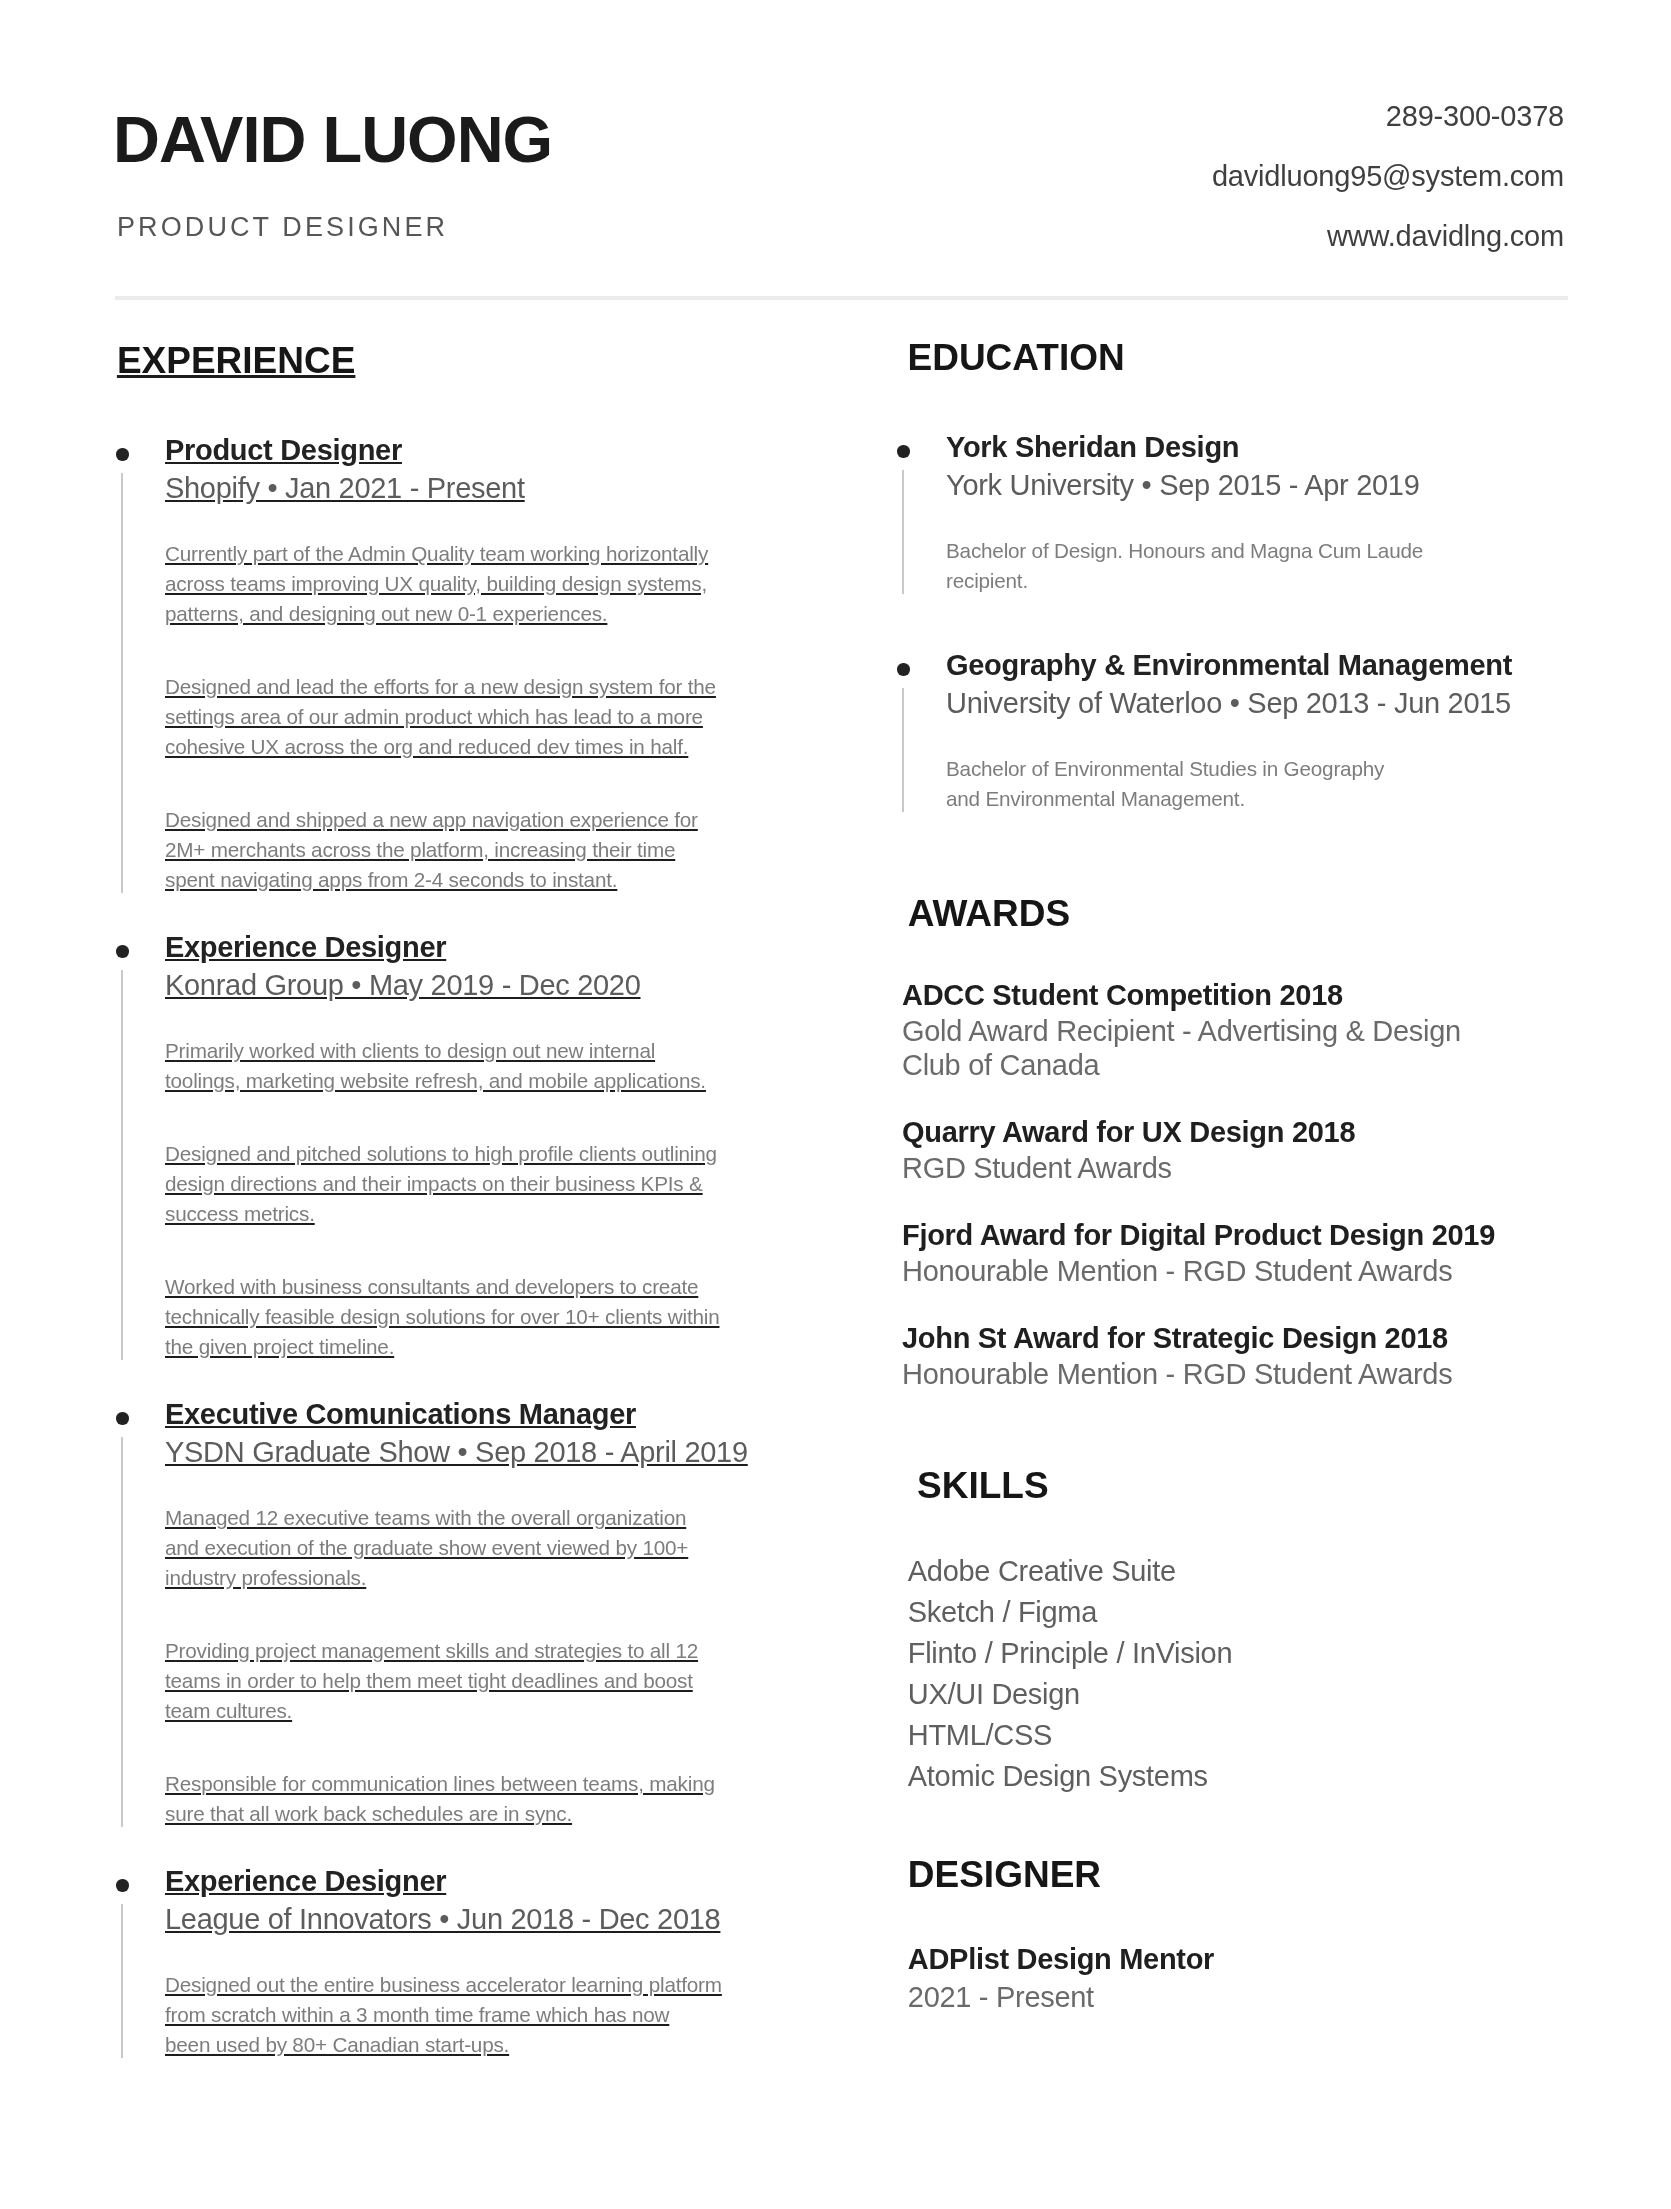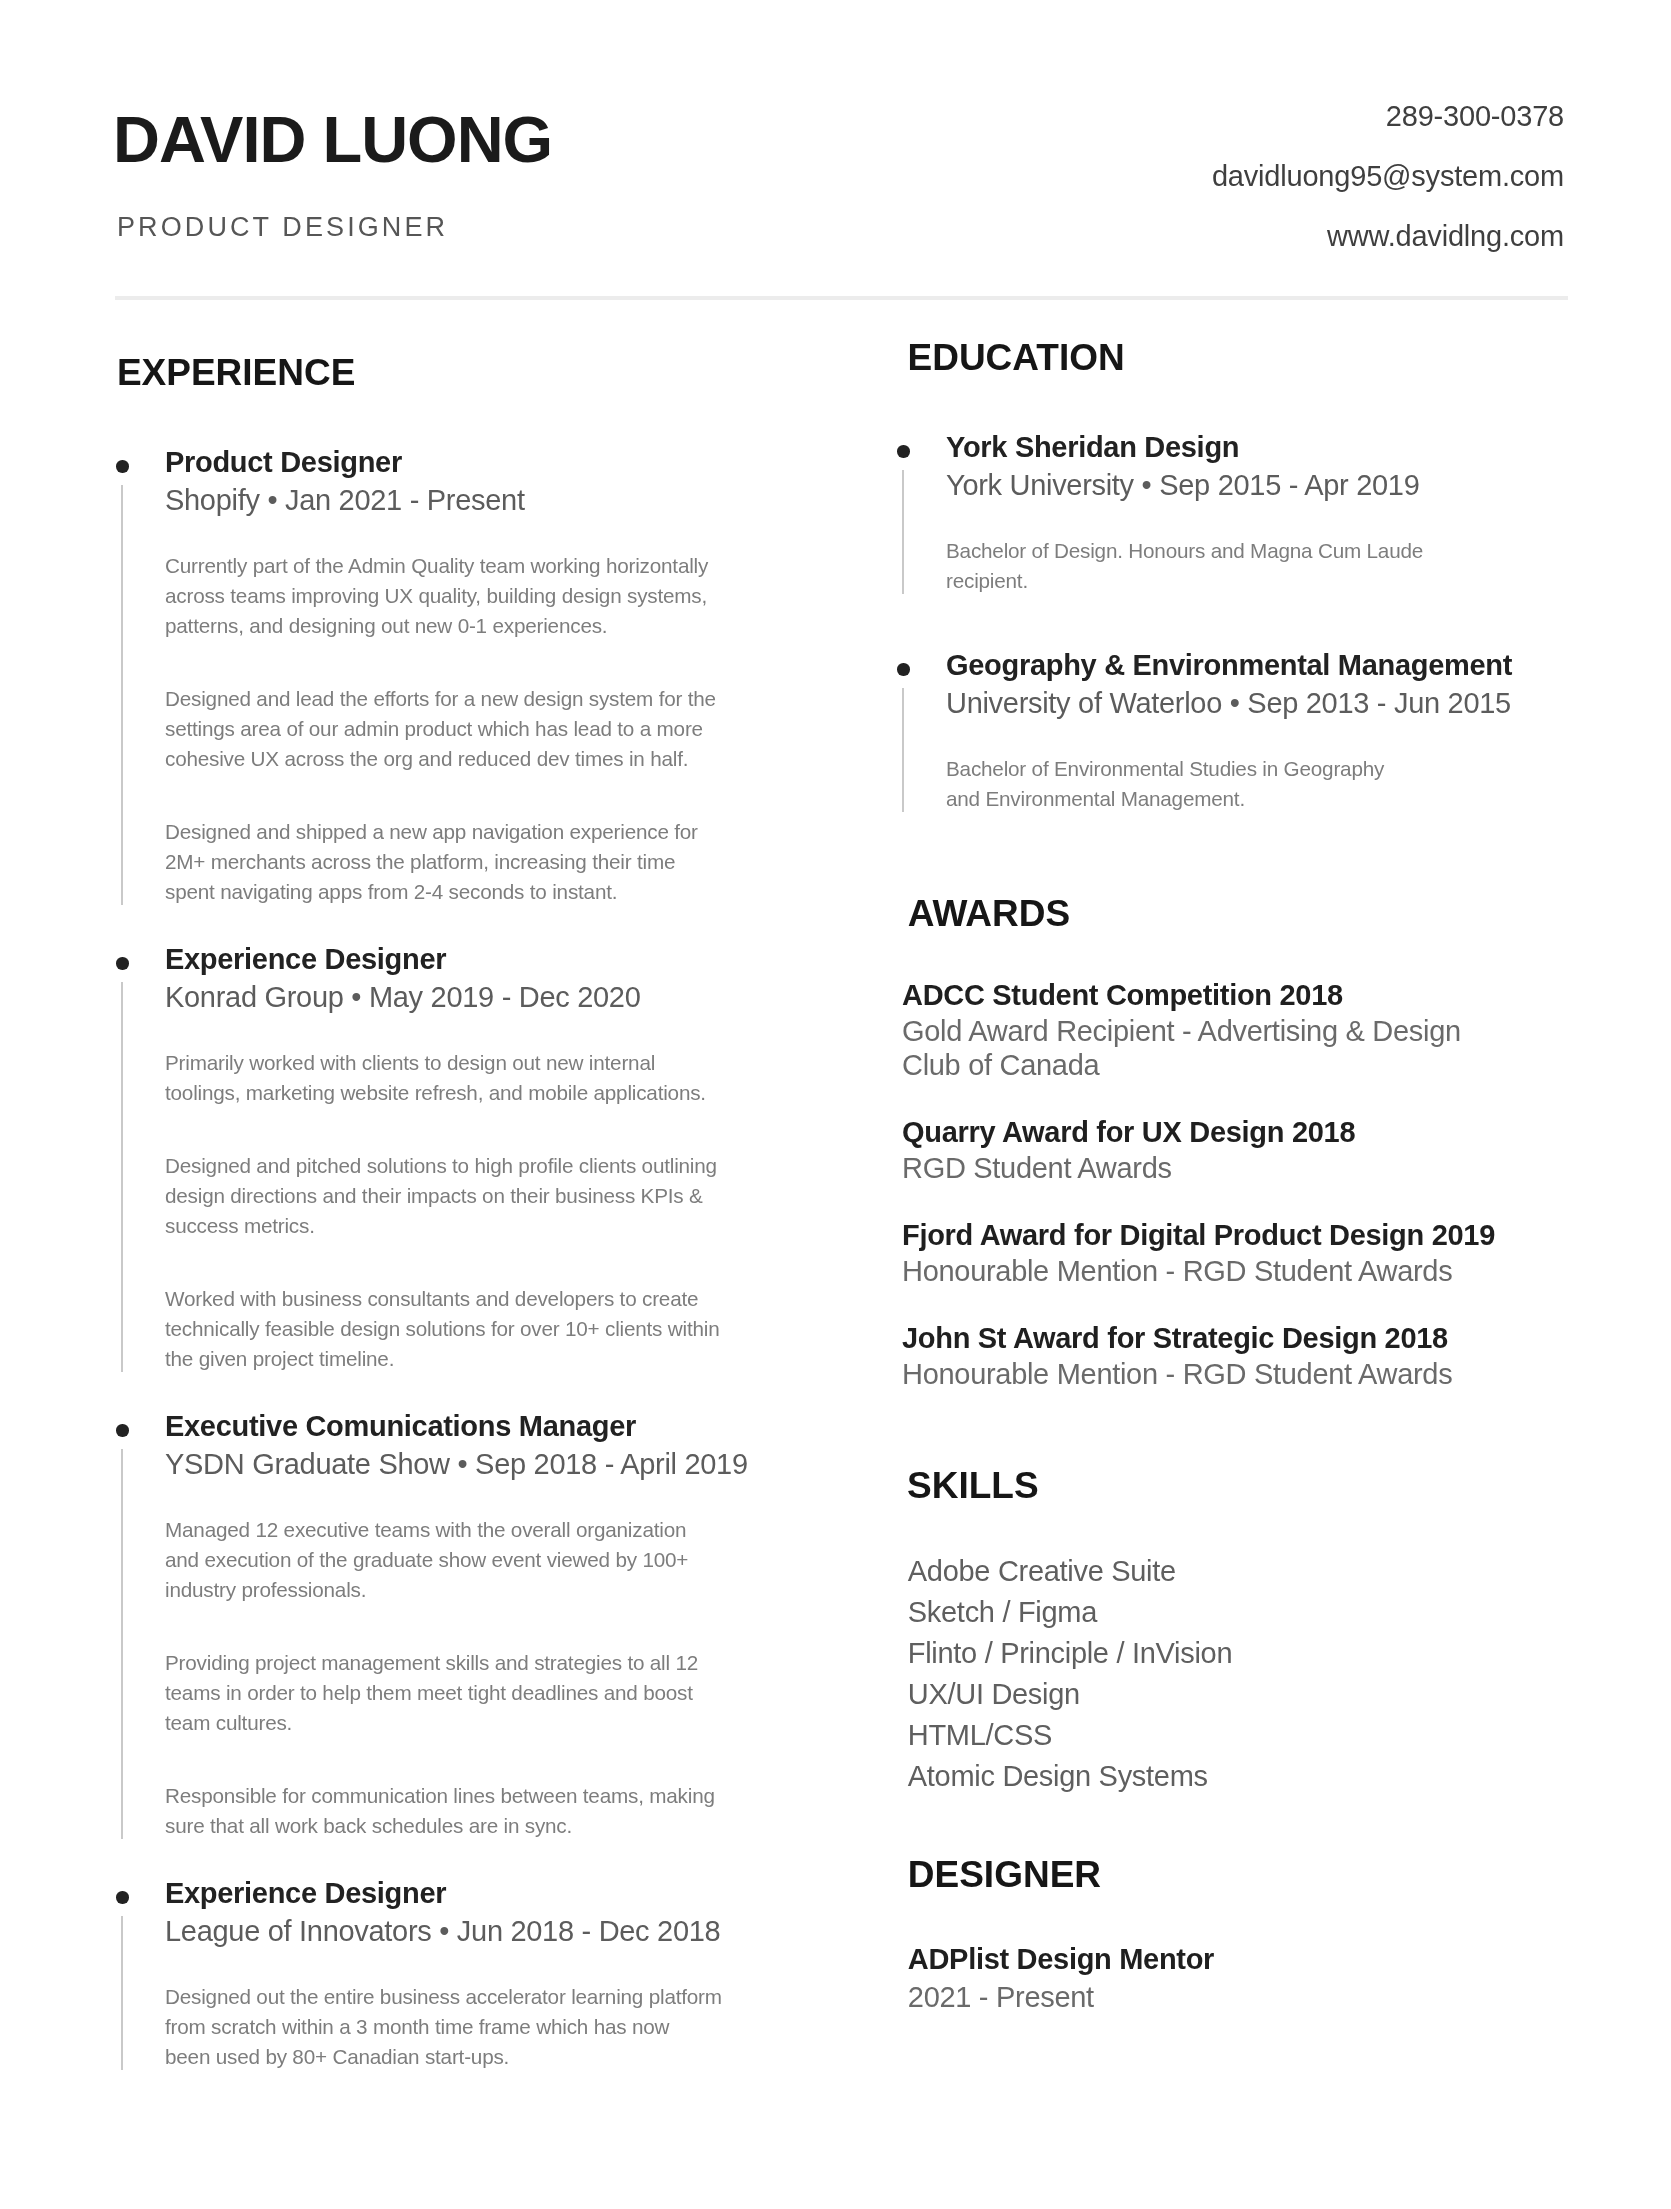--- a/index.html
+++ b/index.html
@@ -27,34 +27,34 @@
     text-align: right; font-size: 29px; line-height: 60px;
     color: #3f3f3f; white-space: nowrap;
   }
   .divider {
     position: absolute; left: 115px; top: 296px;
     width: 1453px; height: 3.8px; background: #ececec;
   }
 
   
   .section { position: absolute; width: 672px; }
-  #experience-section { left: 115px; top: 352px; }
+  #experience-section { left: 115px; top: 340px; text-decoration: underline; }
   #education-section  { left: 896px; top: 337px; }
   #awards-section     { left: 902px; top: 893px; }
   #skills-section     { left: 902px; top: 1465px; }
   #notable-section    { left: 902px; top: 1854px; }
 
   .section-heading {
     font-size: 37px; font-weight: 700; line-height: 42px;
     letter-spacing: 0px; color: #161616; white-space: nowrap;
   }
   #experience-section .section-heading { margin-left: 1.9px;  margin-bottom: 49px; }
   #education-section  .section-heading { margin-left: 11.5px; margin-bottom: 49px; }
   #awards-section     .section-heading { margin-left: 5.8px;  margin-bottom: 41px; }
-  #skills-section     .section-heading { margin-left: 5px;  margin-bottom: 44px; }
+  #skills-section     .section-heading { margin-left: 15px;  margin-bottom: 44px; }
   #notable-section    .section-heading { margin-left: 5.8px;  margin-bottom: 44px; }
 
   
   .entry { position: relative; padding-left: 50px; }
   .x-entry { margin-bottom: 33px; }
   .e-entry { margin-bottom: 50px; }
   .entry .dot {
     position: absolute; left: 1px; top: 17.3px;
     width: 12.5px; height: 12.5px; border-radius: 50%; background: #222222;
   }

